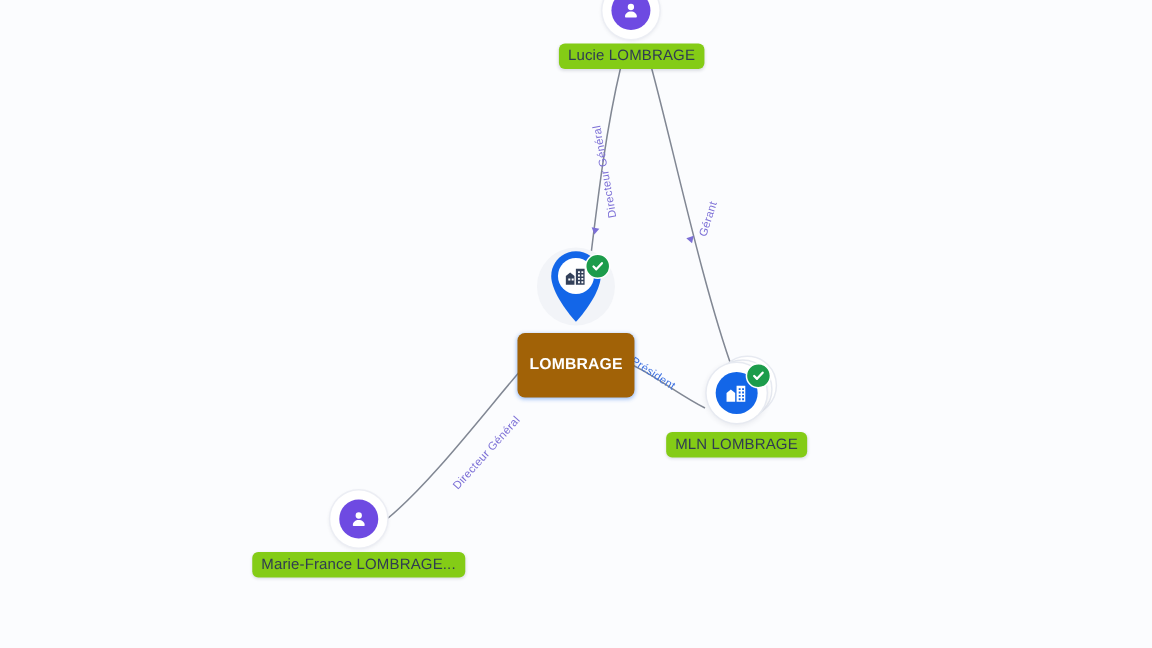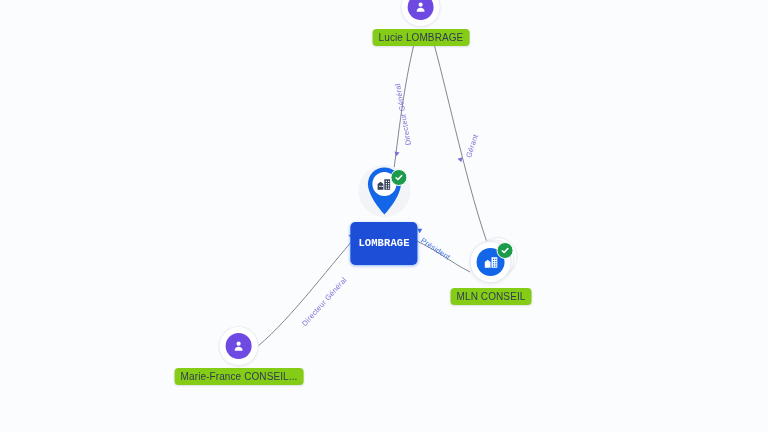--- a/index.html
+++ b/index.html
@@ -139,28 +139,27 @@
     line-height: 13px;
     color: #2f3c52;
     background: #84cc16;
     border-radius: 4px;
     padding: 2px 6px;
     white-space: nowrap;
     box-shadow: 0 1px 2px rgba(40,50,80,.14);
     letter-spacing: .1px;
   }
   .node-label.selected {
-    background: #1d4ed8;
+    background: #a16207;
     color: #ffffff;
     font-weight: bold;
     font-size: 10.5px;
     border-radius: 5px;
     padding: 15px 8px;
     box-shadow: 0 1px 3px rgba(19,102,232,.45);
-    font-family: Liberation Mono, monospace;
   }
   
   .edge-label {
     position: absolute;
     font-size: 7.5px;
     letter-spacing: .2px;
     color: #7c6fd6;
     white-space: nowrap;
     transform-origin: 0 0;
     pointer-events: none;
@@ -237,28 +236,28 @@
                 <path d="M4.6 13.8h2.2v2.2H4.6zm3.6 0h2.2v2.2H8.2z" fill="#ffffff"></path>
               </svg>
             </div>
           </div>
           <div class="check-badge" style="right: 2px; top: 3px;">
             <svg width="9" height="9" viewBox="0 0 24 24" fill="none" stroke="#ffffff" stroke-width="4" stroke-linecap="round" stroke-linejoin="round">
               <path d="M4.5 12.5 L9.5 17.5 L19.5 6.5"></path>
             </svg>
           </div>
         </div>
-        <div class="node-label">MLN CONSEIL</div>
+        <div class="node-label">MLN LOMBRAGE</div>
       </div>
       <div class="node" style="left: 239px; top: 356px;">
         <div class="person-halo">
           <div class="person-circle">
             <svg width="14" height="14" viewBox="0 0 24 24" fill="#ffffff">
               <circle cx="12" cy="8" r="3.6"></circle>
               <path d="M5.2 19.2c0-3.7 3.1-6 6.8-6s6.8 2.3 6.8 6c0 .5-.4.8-.9.8H6.1c-.5 0-.9-.3-.9-.8z"></path>
             </svg>
           </div>
         </div>
-        <div class="node-label">Marie-France CONSEIL...</div>
+        <div class="node-label">Marie-France LOMBRAGE...</div>
       </div>
     </div>
 
 </div>
 
 </body></html>

